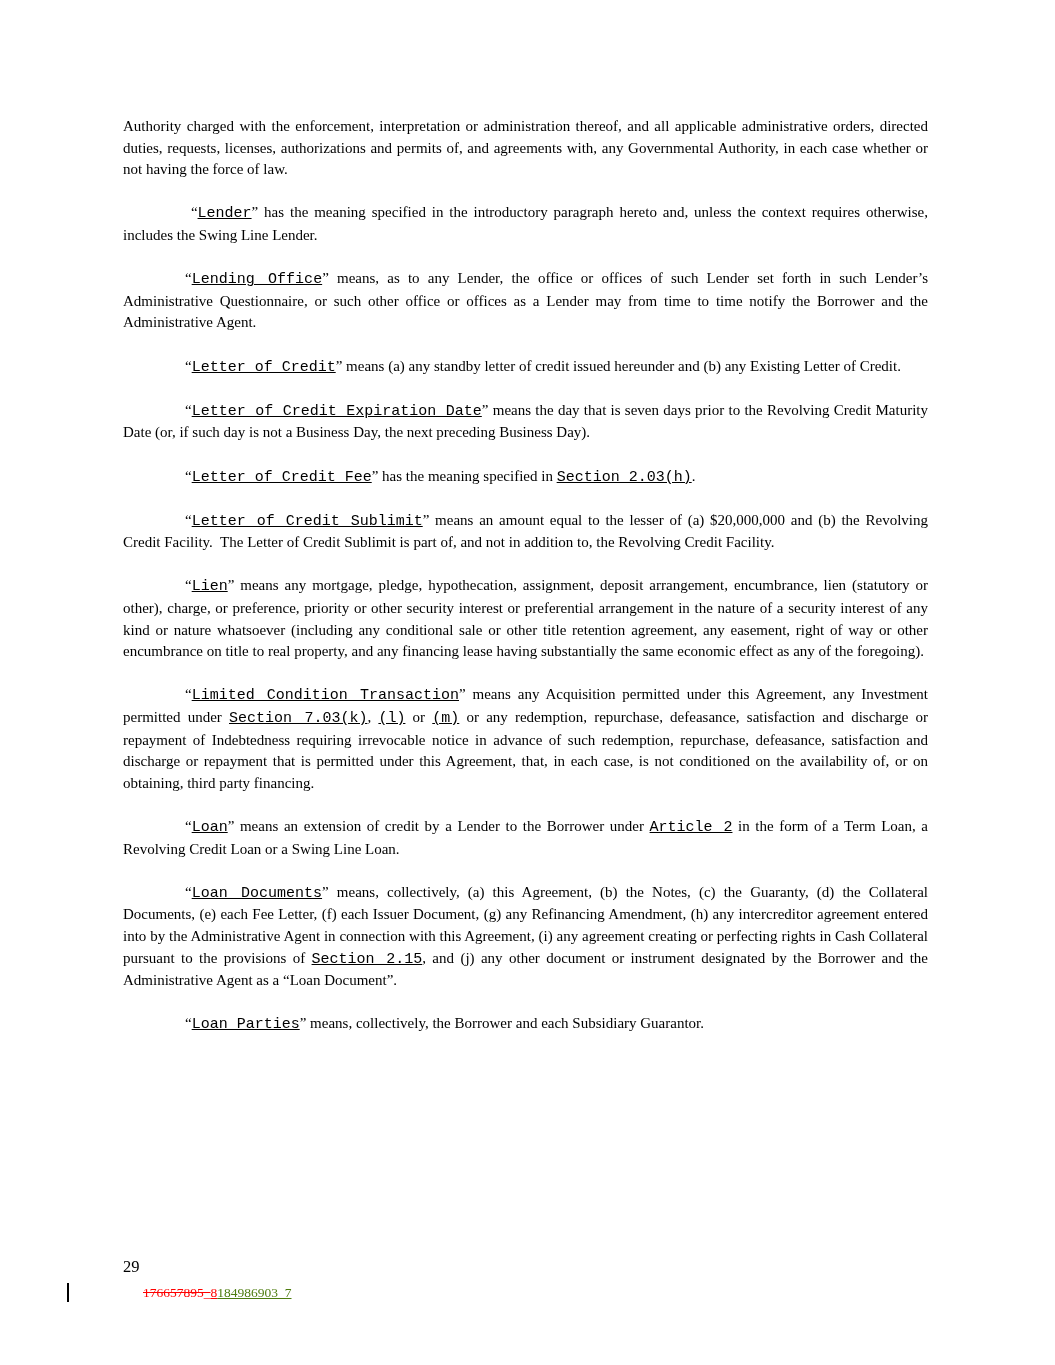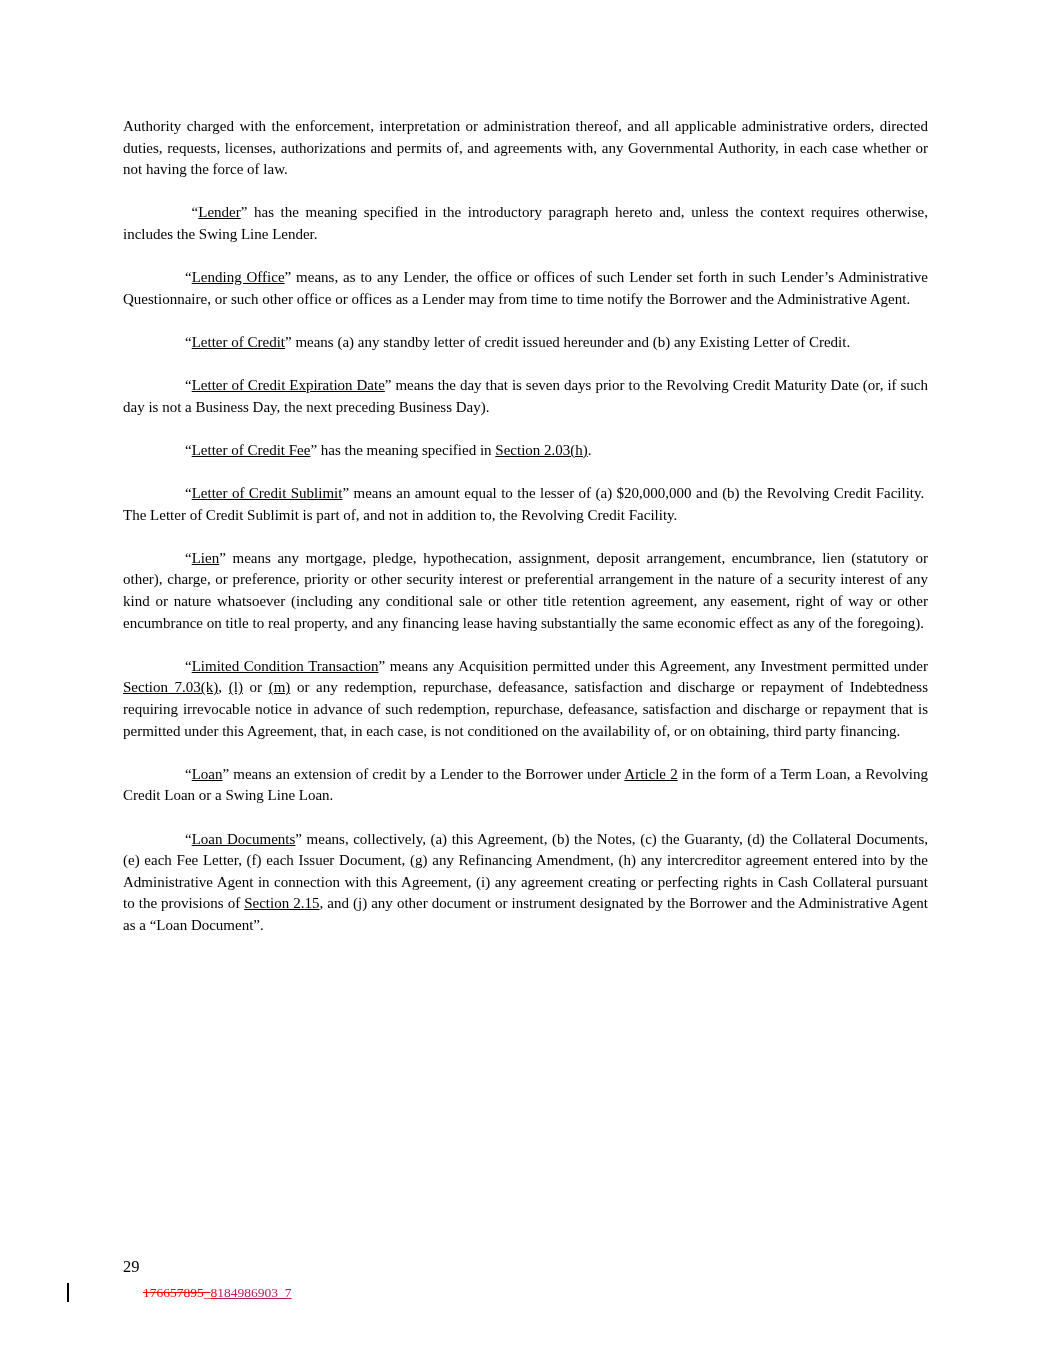--- a/index.html
+++ b/index.html
@@ -18,24 +18,24 @@
     font-size: 15px;
     line-height: 21.6px;
   }
   p.para {
     margin: 0 0 21.6px 0;
     text-align: justify;
     text-indent: 62px;
     hyphens: none;
   }
   p.para.no-indent { text-indent: 0; }
-  .u { text-decoration: underline; }
+  .u { text-decoration: underline; font-family: Liberation Mono, monospace; }
   .del { color: #ff0000; text-decoration: line-through; margin-left: 20px; }
   .red-ins { color: #ff0000; text-decoration: underline; }
-  .ins { color: #be185d; text-decoration: underline; }
+  .ins { color: #4d7c0f; text-decoration: underline; }
   .page-number {
     position: absolute;
     left: 123px; top: 1256px;
     width: 805px;
     text-align: left;
     font-size: 16.5px;
     line-height: 21.6px;
   }
   .doc-id {
     position: absolute;
@@ -59,19 +59,20 @@
     <p class="para"><span>&nbsp;“</span><span class="u">Lender</span><span>” has the meaning specified in the introductory paragraph hereto and, unless the context requires otherwise, includes the Swing Line Lender.</span></p>
     <p class="para"><span>“</span><span class="u">Lending Office</span><span>” means, as to any Lender, the office or offices of such Lender set forth in such Lender’s Administrative Questionnaire, or such other office or offices as a Lender may from time to time notify the Borrower and the Administrative Agent.</span></p>
     <p class="para"><span>“</span><span class="u">Letter of Credit</span><span>” means (a) any standby letter of credit issued hereunder and (b) any Existing Letter of Credit.</span></p>
     <p class="para"><span>“</span><span class="u">Letter of Credit Expiration Date</span><span>” means the day that is seven days prior to the Revolving Credit Maturity Date (or, if such day is not a Business Day, the next preceding Business Day).</span></p>
     <p class="para"><span>“</span><span class="u">Letter of Credit Fee</span><span>” has the meaning specified in </span><span class="u">Section 2.03(h)</span><span>.</span></p>
     <p class="para"><span>“</span><span class="u">Letter of Credit Sublimit</span><span>” means an amount equal to the lesser of (a) $20,000,000 and (b) the Revolving Credit Facility.&nbsp; The Letter of Credit Sublimit is part of, and not in addition to, the Revolving Credit Facility.</span></p>
     <p class="para"><span>“</span><span class="u">Lien</span><span>” means any mortgage, pledge, hypothecation, assignment, deposit arrangement, encumbrance, lien (statutory or other), charge, or preference, priority or other security interest or preferential arrangement in the nature of a security interest of any kind or nature whatsoever (including any conditional sale or other title retention agreement, any easement, right of way or other encumbrance on title to real property, and any financing lease having substantially the same economic effect as any of the foregoing).</span></p>
     <p class="para"><span>“</span><span class="u">Limited Condition Transaction</span><span>” means any Acquisition permitted under this Agreement, any Investment permitted under </span><span class="u">Section 7.03(k)</span><span>, </span><span class="u">(l)</span><span> or </span><span class="u">(m)</span><span> or any redemption, repurchase, defeasance, satisfaction and discharge or repayment of Indebtedness requiring irrevocable notice in advance of such redemption, repurchase, defeasance, satisfaction and discharge or repayment that is permitted under this Agreement, that, in each case, is not conditioned on the availability of, or on obtaining, third party financing.</span></p>
     <p class="para"><span>“</span><span class="u">Loan</span><span>” means an extension of credit by a Lender to the Borrower under </span><span class="u">Article 2</span><span> in the form of a Term Loan, a Revolving Credit Loan or a Swing Line Loan.</span></p>
     <p class="para"><span>“</span><span class="u">Loan Documents</span><span>” means, collectively, (a) this Agreement, (b) the Notes, (c) the Guaranty, (d) the Collateral Documents, (e) each Fee Letter, (f) each Issuer Document, (g) any Refinancing Amendment, (h) any intercreditor agreement entered into by the Administrative Agent in connection with this Agreement, (i) any agreement creating or perfecting rights in Cash Collateral pursuant to the provisions of </span><span class="u">Section 2.15</span><span>, and (j) any other document or instrument designated by the Borrower and the Administrative Agent as a “Loan Document”.</span></p>
+    <p class="para"><span>“</span><span class="u">Loan Parties</span><span>” means, collectively, the Borrower and each Subsidiary Guarantor.</span></p>
   </div>
 
 <div class="page-number">29</div>
 
 <div class="change-bar"></div>
 
 <div class="doc-id"><span class="del">176657895_</span><span class="red-ins">8</span><span class="ins">184986903_7</span></div>
 
 </body></html>

